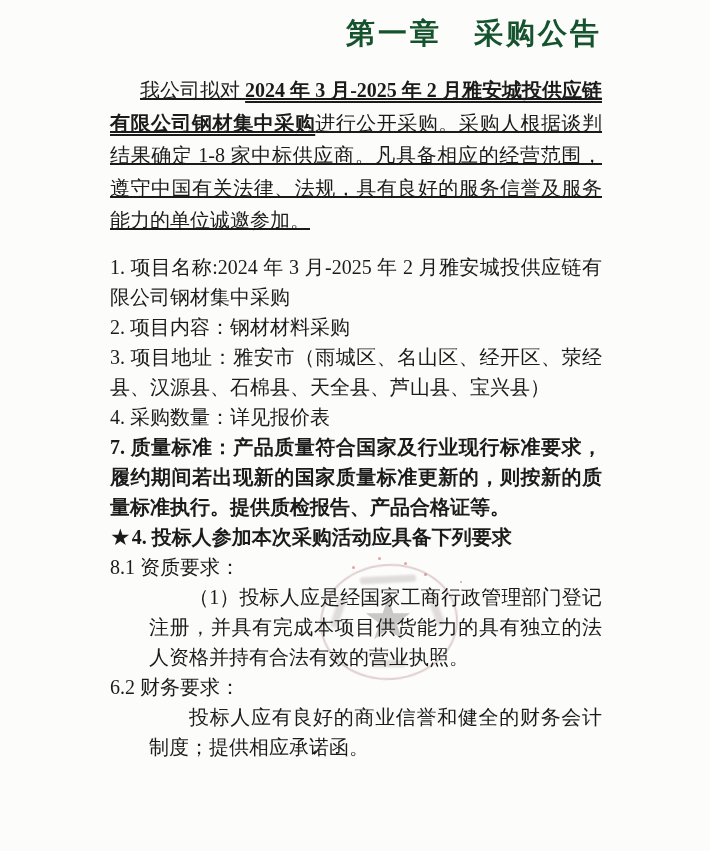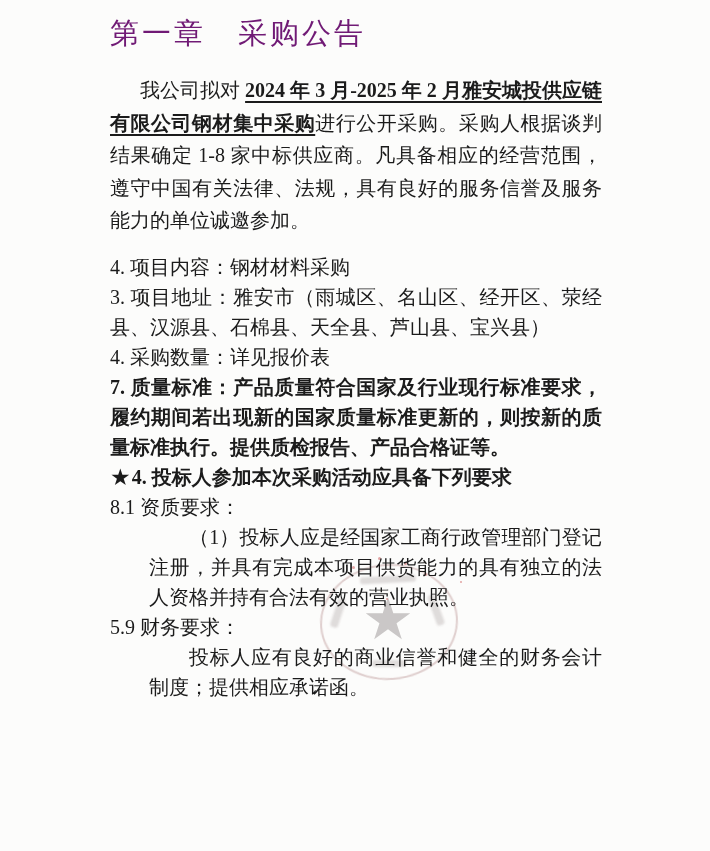--- a/index.html
+++ b/index.html
@@ -26,33 +26,34 @@
       radial-gradient(circle at 40% 78%, rgba(0,0,0,0.012) 0 2px, transparent 3px);
   }
   .content {
     position: absolute;
     left: 110px; top: 0;
     width: 492px;
     z-index: 2;
   }
   .doc-title {
     margin-top: 13px;
-    text-align: left;
+    text-align: right;
     font-size: 29px;
-    font-weight: 400;
+    font-weight: 700;
     letter-spacing: 3px;
     line-height: 40px;
-    color: #701a75;
+    color: #14532d;
   }
   .intro {
     margin-top: 21px;
     font-size: 20px;
     line-height: 32.5px;
     text-align: justify;
     text-indent: 30px;
+    text-decoration: underline;
   }
   .bu {
     font-weight: 700;
     text-decoration: underline;
     text-underline-offset: 4px;
     text-decoration-thickness: 1.5px;
   }
   .items { margin-top: 15px; }
   .items p {
     font-size: 20px;
@@ -134,24 +135,25 @@
     <div class="seal-speck sp5"></div>
     <div class="seal-speck sp6"></div>
   </div>
 
   <div class="content">
     <h1 class="doc-title">第一章　采购公告</h1>
 
     <p class="intro"><span>我公司拟对 </span><span class="bu">2024 年 3 月-2025 年 2 月雅安城投供应链有限公司钢材集中采购</span><span>进行公开采购。采购人根据谈判结果确定 1-8 家中标供应商。凡具备相应的经营范围，遵守中国有关法律、法规，具有良好的服务信誉及服务能力的单位诚邀参加。</span></p>
 
     <div class="items" id="items">
-        <p><span>4. 项目内容：钢材材料采购</span></p>
+        <p><span>1. 项目名称:2024 年 3 月-2025 年 2 月雅安城投供应链有限公司钢材集中采购</span></p>
+        <p><span>2. 项目内容：钢材材料采购</span></p>
         <p><span>3. 项目地址：雅安市（雨城区、名山区、经开区、荥经县、汉源县、石棉县、天全县、芦山县、宝兴县）</span></p>
         <p><span>4. 采购数量：详见报价表</span></p>
         <p class="bold"><span>7. 质量标准：产品质量符合国家及行业现行标准要求，履约期间若出现新的国家质量标准更新的，则按新的质量标准执行。提供质检报告、产品合格证等。</span></p>
         <p class="bold"><span class="star-marker">★</span><span>4. 投标人参加本次采购活动应具备下列要求</span></p>
         <p><span>8.1 资质要求：</span></p>
         <p class="indent2"><span>（1）投标人应是经国家工商行政管理部门登记注册，并具有完成本项目供货能力的具有独立的法人资格并持有合法有效的营业执照。</span></p>
-        <p><span>5.9 财务要求：</span></p>
+        <p><span>6.2 财务要求：</span></p>
         <p class="indent2"><span>投标人应有良好的商业信誉和健全的财务会计制度；提供相应承诺函。</span></p>
       </div>
   </div>
 </div>
 
 </body></html>

